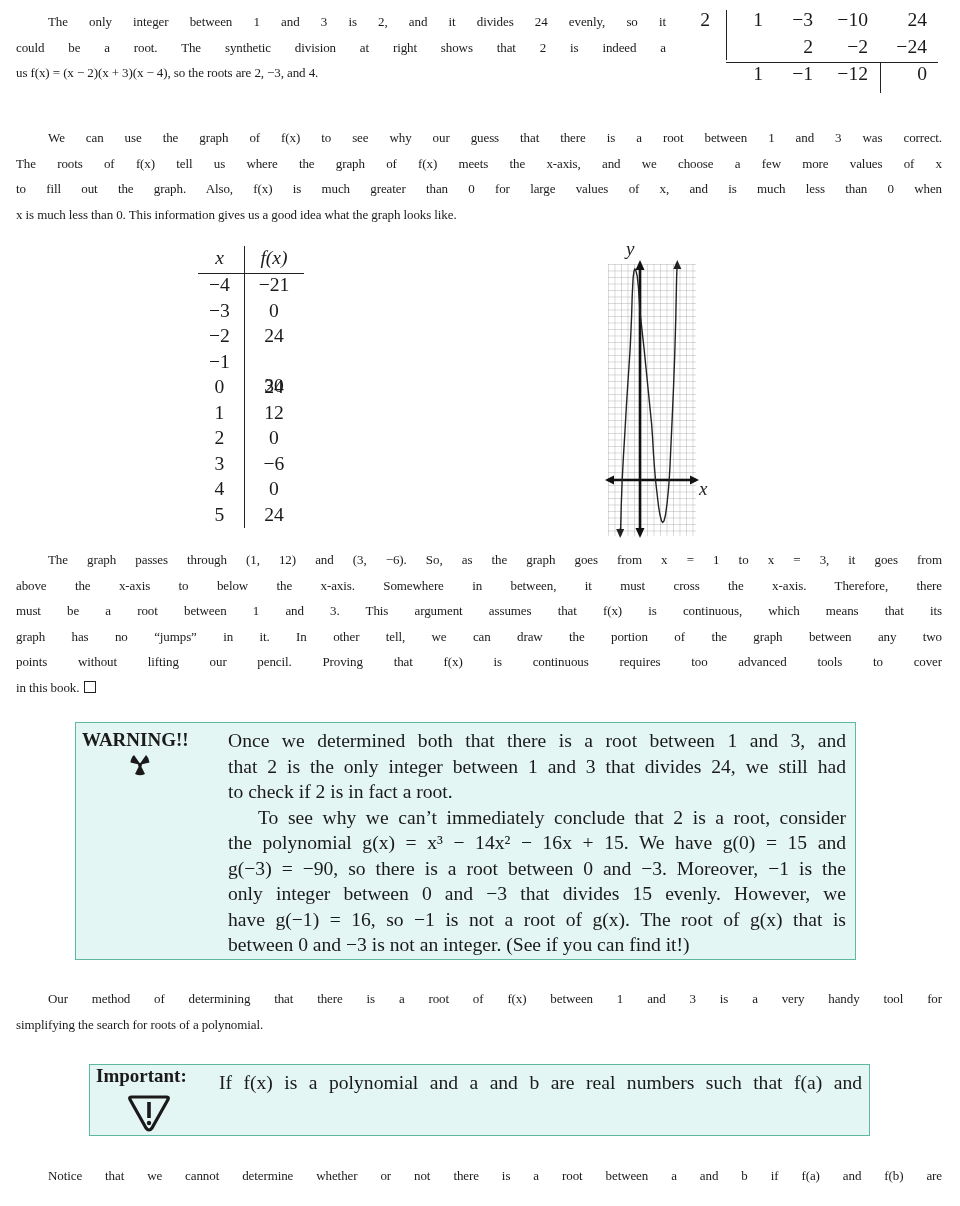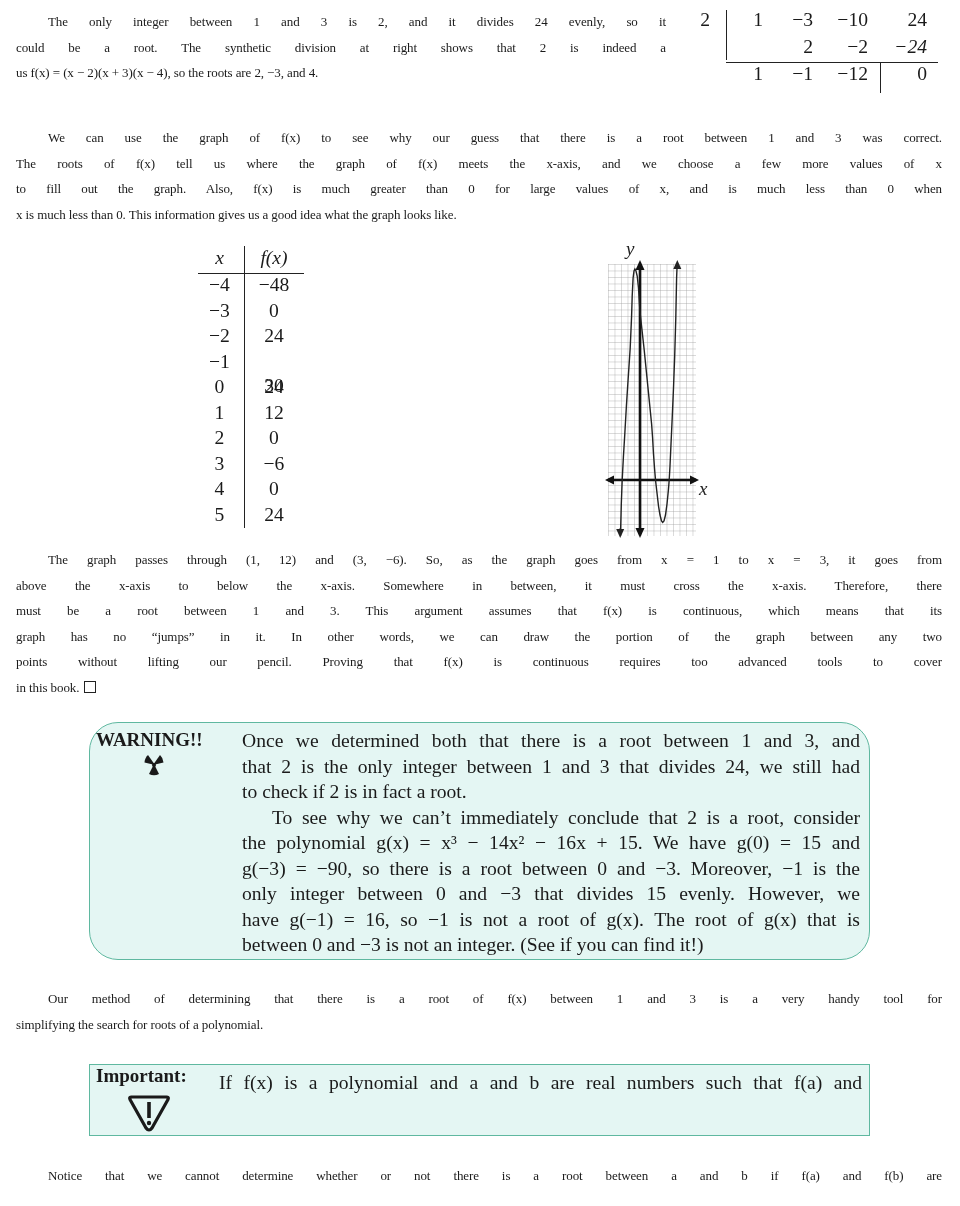--- a/index.html
+++ b/index.html
@@ -59,21 +59,21 @@
 
 <div class="synth">
   <span class="cell" style="left:-30px; top:1px;">2</span>
   <div class="vline" style="left:36px; top:2px; height:50px;"></div>
   <span class="cell" style="left:23px; top:1px;">1</span>
   <span class="cell" style="left:73px; top:1px;">−3</span>
   <span class="cell" style="left:128px; top:1px;">−10</span>
   <span class="cell" style="left:187px; top:1px;">24</span>
   <span class="cell" style="left:73px; top:28px;">2</span>
   <span class="cell" style="left:128px; top:28px;">−2</span>
-  <span class="cell" style="left:187px; top:28px;font-style:italic;">−24</span>
+  <span class="cell" style="left:187px; top:28px;">−24</span>
   <div class="hline" style="left:36px; top:54px; width:212px;"></div>
   <span class="cell" style="left:23px; top:55px;">1</span>
   <span class="cell" style="left:73px; top:55px;">−1</span>
   <span class="cell" style="left:128px; top:55px;">−12</span>
   <div class="vline" style="left:190px; top:55px; height:30px;"></div>
   <span class="cell" style="left:187px; top:55px;">0</span>
 </div>
 
 <div class="txt" style="left:16px; top:125px; width:926px;">
   <span class="line indent">We can use the graph of f(x) to see why our guess that there is a root between 1 and 3 was correct.</span>
@@ -82,21 +82,21 @@
   <span class="line last">x is much less than 0. This information gives us a good idea what the graph looks like.</span>
 </div>
 
 <div class="ftable">
   <div class="vl"></div>
   <div class="hl"></div>
   <span class="col it" style="left:0; width:49px; top:3px;">x</span>
   <span class="col it" style="left:50px; width:58px; top:3px;">f(x)</span>
   <div class="row" style="top:30px;">
       <span class="col" style="left:0;width:49px;">−4</span>
-      <span class="col" style="left:50px;width:58px;">−48</span>
+      <span class="col" style="left:50px;width:58px;">−21</span>
     </div>
   <div class="row" style="top:55.5px;">
       <span class="col" style="left:0;width:49px;">−3</span>
       <span class="col" style="left:50px;width:58px;">0</span>
     </div>
   <div class="row" style="top:81px;">
       <span class="col" style="left:0;width:49px;">−2</span>
       <span class="col" style="left:50px;width:58px;">24</span>
     </div>
   <div class="row" style="top:106.5px;">
@@ -163,26 +163,26 @@
     <polygon points="24.2,300 20.2,291 28.2,291" fill="#222"></polygon>
     <text x="30" y="17" font-family="Liberation Serif, serif" font-style="italic" font-size="19" fill="#222">y</text>
     <text x="103" y="257" font-family="Liberation Serif, serif" font-style="italic" font-size="19" fill="#222">x</text>
   </svg>
 </div>
 
 <div class="txt" style="left:16px; top:547px; width:926px;">
   <span class="line indent">The graph passes through (1, 12) and (3, −6). So, as the graph goes from x = 1 to x = 3, it goes from</span>
   <span class="line">above the x-axis to below the x-axis. Somewhere in between, it must cross the x-axis. Therefore, there</span>
   <span class="line">must be a root between 1 and 3. This argument assumes that f(x) is continuous, which means that its</span>
-  <span class="line">graph has no “jumps” in it. In other words, we can draw the portion of the graph between any two</span>
+  <span class="line">graph has no “jumps” in it. In other tell, we can draw the portion of the graph between any two</span>
   <span class="line">points without lifting our pencil. Proving that f(x) is continuous requires too advanced tools to cover</span>
   <span class="line last"><span>in this book.</span><span class="qed"></span></span>
 </div>
 
-<div class="box" style="left:89px; top:722px; width:779px; height:236px;border-radius:29px;">
+<div class="box" style="left:75px; top:722px; width:779px; height:236px;">
   <span class="label" style="left:6px; top:6px;">WARNING!!</span>
   <svg style="position:absolute; left:53px; top:31px;" width="22" height="22" viewBox="0 0 22 22">
     <circle cx="11" cy="11" r="2" fill="#1a1a1a"></circle>
     <path d="M11,11 L4,1 A11,11 0 0 0 0.5,8.5 Z" fill="#1a1a1a" transform="translate(1,0)"></path>
     <path d="M11,11 L18,1 A11,11 0 0 1 21.5,8.5 Z" fill="#1a1a1a" transform="translate(-1,0)"></path>
     <path d="M11,11 L6,21 A11,11 0 0 0 16,21 Z" fill="#1a1a1a" transform="translate(0,-1)"></path>
   </svg>
   <div class="body" style="left:152px; top:5px; width:618px;">
     <span class="line">Once we determined both that there is a root between 1 and 3, and</span>
     <span class="line">that 2 is the only integer between 1 and 3 that divides 24, we still had</span>

